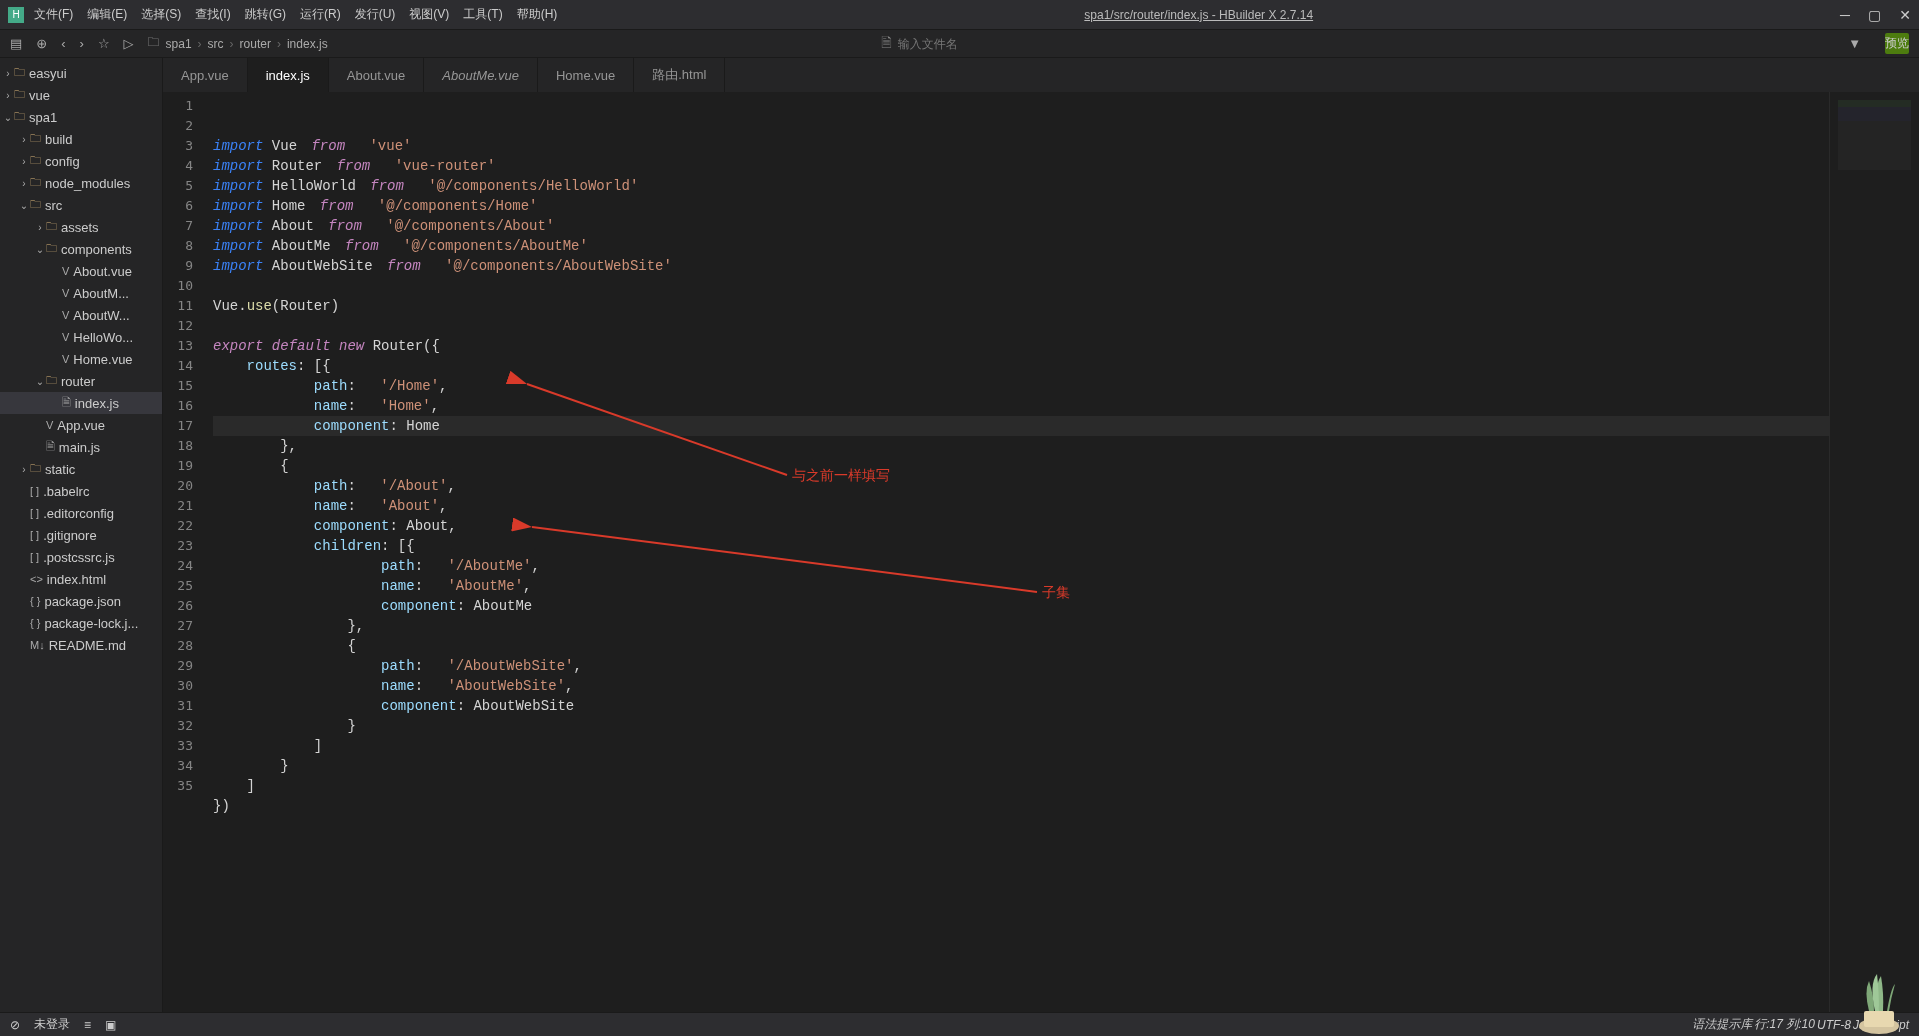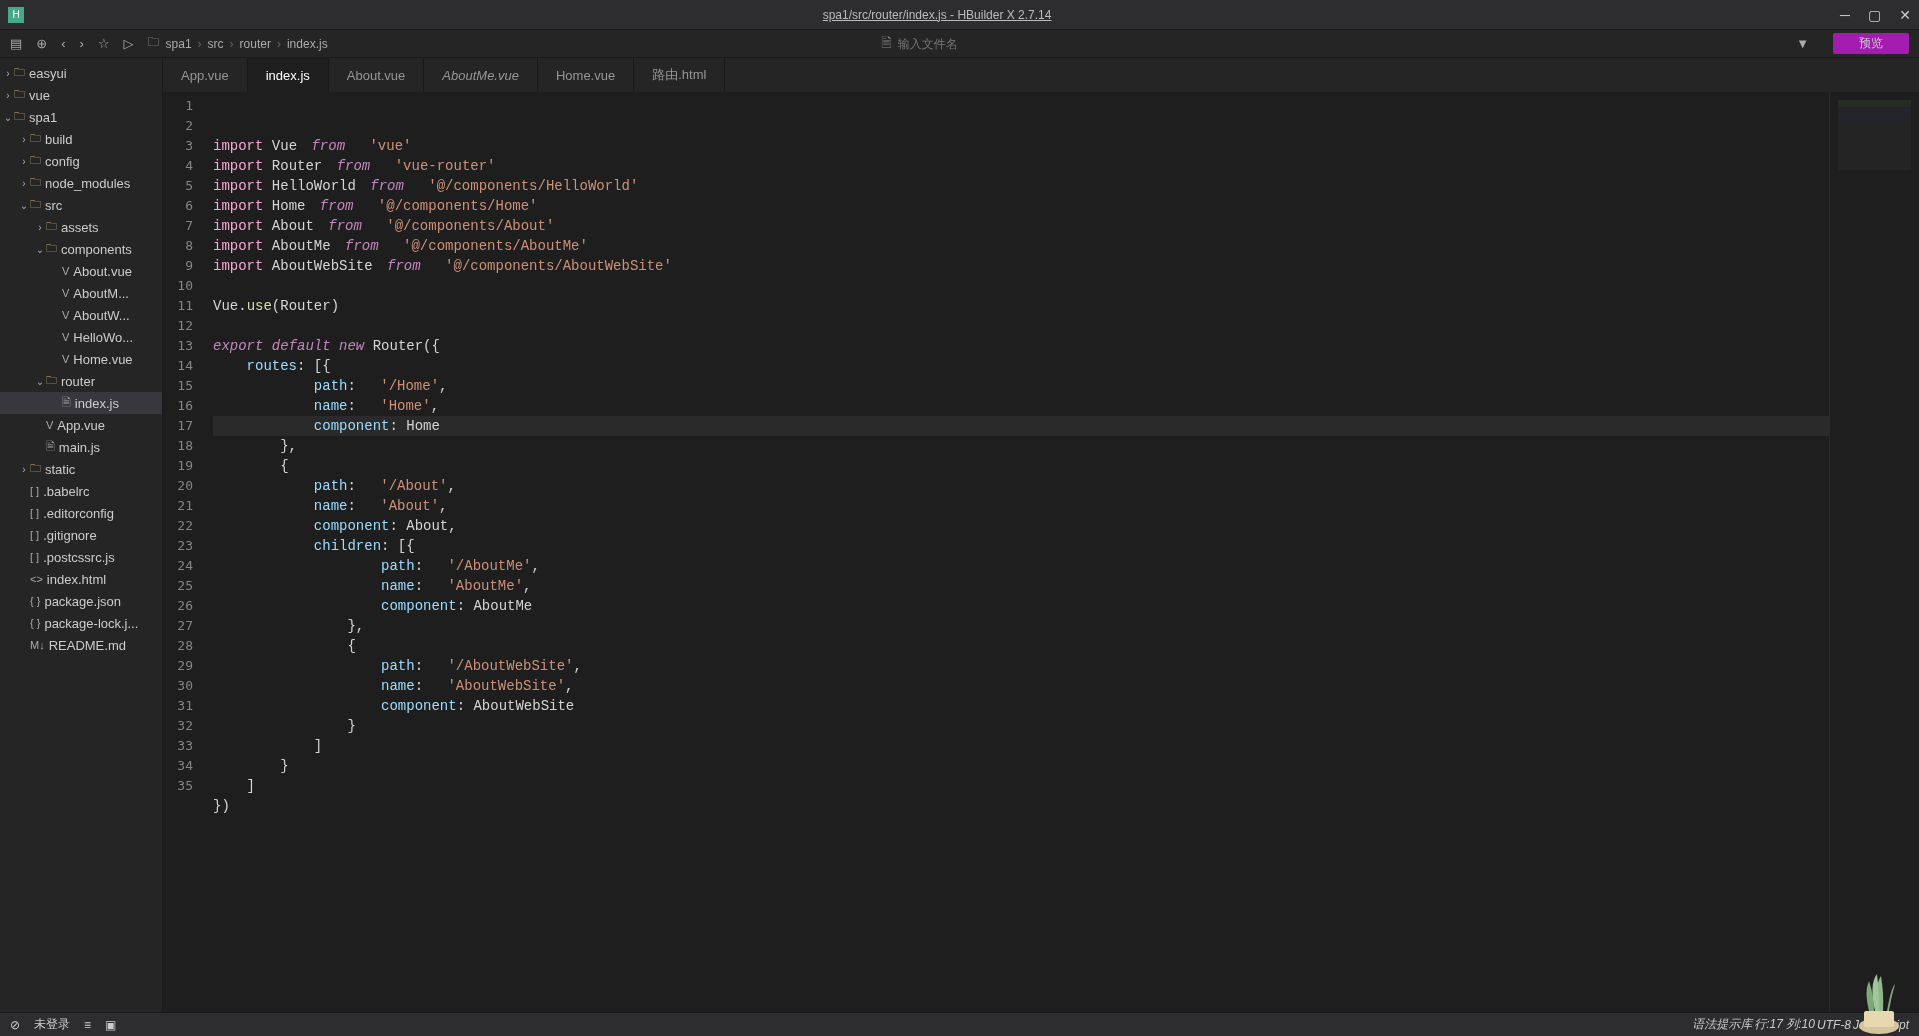--- a/index.html
+++ b/index.html
@@ -52,21 +52,21 @@
     .toolbar-spacer { flex:1; }
     .file-input { 
       display:flex; align-items:center; gap:6px;
       position: absolute; left: 50%; transform: translateX(-50%);
     }
     .file-input input {
       background: transparent; border:none; color:#888; outline:none;
       font-size:12px; width:140px;
     }
     .preview-btn {
-      background: #a21caf; padding: 2px 26px; border-radius:2px;
+      background: #4d7c0f; padding: 2px 0; border-radius:2px;
       color:#ccc; cursor:pointer; font-size:12px; margin-left:10px;
     }
     
     .main-area { flex:1; display:flex; overflow:hidden; }
     
     .sidebar {
       width: 163px;
       background: #252526;
       overflow-y:auto;
       border-right:1px solid #1a1a1a;
@@ -124,21 +124,21 @@
       white-space: pre;
       color:#d4d4d4;
     }
     .line-highlight {
       position:absolute;
       left:0; right:0;
       height:20px;
       background: #2a2a2a;
     }
     
-    .kw-imp { color:#f9a8d4; }
+    .kw-imp { color:#3b82f6; font-style:italic; }
     .kw-from { color:#c586c0; font-style:italic;margin-left:6px; }
     .kw-export { color:#c586c0; font-style:italic; }
     .kw-def { color:#c586c0; font-style:italic; }
     .kw-new { color:#c586c0; font-style:italic; }
     .ident { color:#d4d4d4; }
     .str { color:#ce9178;margin-left:16px; }
     .prop { color:#9cdcfe; }
     .punct { color:#d4d4d4; }
     .func { color:#dcdcaa; }
     
@@ -171,20 +171,32 @@
     .plant {
       position:absolute; bottom:0; right:0;
       width:80px; height:80px; pointer-events:none;
     }
   </style>
 </head>
 <body>
 
 <div class="title-bar">
   <div class="logo">H</div>
+  <div class="menu-bar">
+    <span class="menu-item">文件(F)</span>
+    <span class="menu-item">编辑(E)</span>
+    <span class="menu-item">选择(S)</span>
+    <span class="menu-item">查找(I)</span>
+    <span class="menu-item">跳转(G)</span>
+    <span class="menu-item">运行(R)</span>
+    <span class="menu-item">发行(U)</span>
+    <span class="menu-item">视图(V)</span>
+    <span class="menu-item">工具(T)</span>
+    <span class="menu-item">帮助(H)</span>
+  </div>
   <div class="window-title">spa1/src/router/index.js - HBuilder X 2.7.14</div>
   <div class="window-controls">
     <span>─</span>
     <span>▢</span>
     <span>✕</span>
   </div>
 </div>
 
 <div class="toolbar" style="position:relative;">
   <span class="icon-btn">▤</span>
@@ -381,20 +393,33 @@
                     <span class="prop">path</span><span class="punct">: </span><span class="str">'/AboutWebSite'</span><span class="punct">,</span>
                     <span class="prop">name</span><span class="punct">: </span><span class="str">'AboutWebSite'</span><span class="punct">,</span>
                     <span class="prop">component</span><span class="punct">: AboutWebSite</span>
                 <span class="punct">}</span>
             <span class="punct">]</span>
         <span class="punct">}</span>
     <span class="punct">]</span>
 <span class="punct">})</span>
 </div>
         
+        <div class="annotation" style="left:0;top:0;">
+          <svg width="1100" height="600">
+            <defs>
+              <marker id="arrowhead" markerWidth="10" markerHeight="7" refX="0" refY="3.5" orient="auto">
+                <polygon points="10 0, 0 3.5, 10 7" fill="#d93a2a"></polygon>
+              </marker>
+            </defs>
+            <line x1="490" y1="363" x2="230" y2="272" stroke="#d93a2a" stroke-width="2" marker-end="url(#arrowhead)"></line>
+            <text x="495" y="368">与之前一样填写</text>
+            <line x1="740" y1="480" x2="235" y2="415" stroke="#d93a2a" stroke-width="2" marker-end="url(#arrowhead)"></line>
+            <text x="745" y="485">子集</text>
+          </svg>
+        </div>
       </div>
       <div class="minimap">
         <div class="minimap-content"></div>
       </div>
     </div>
   </div>
 </div>
 
 <div class="status-bar">
   <div class="left">

